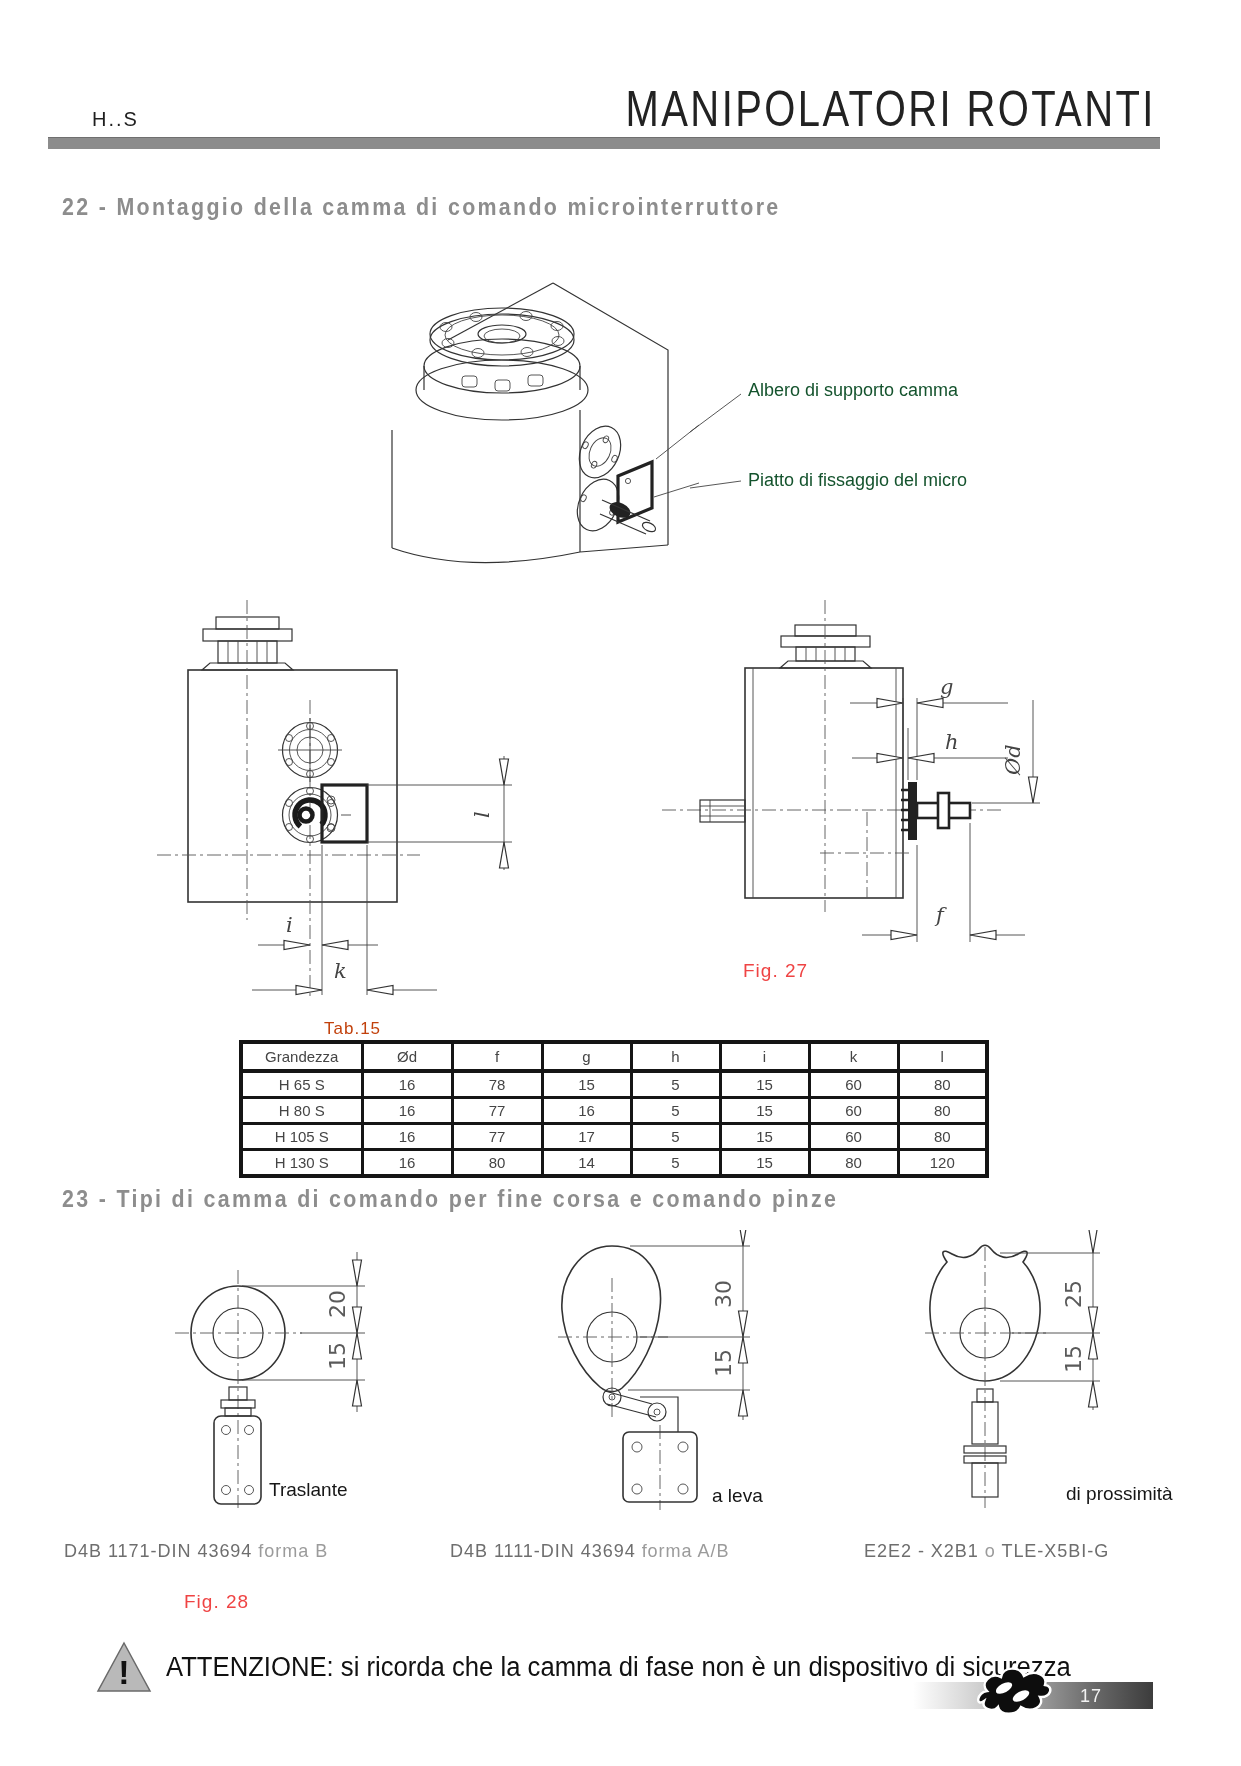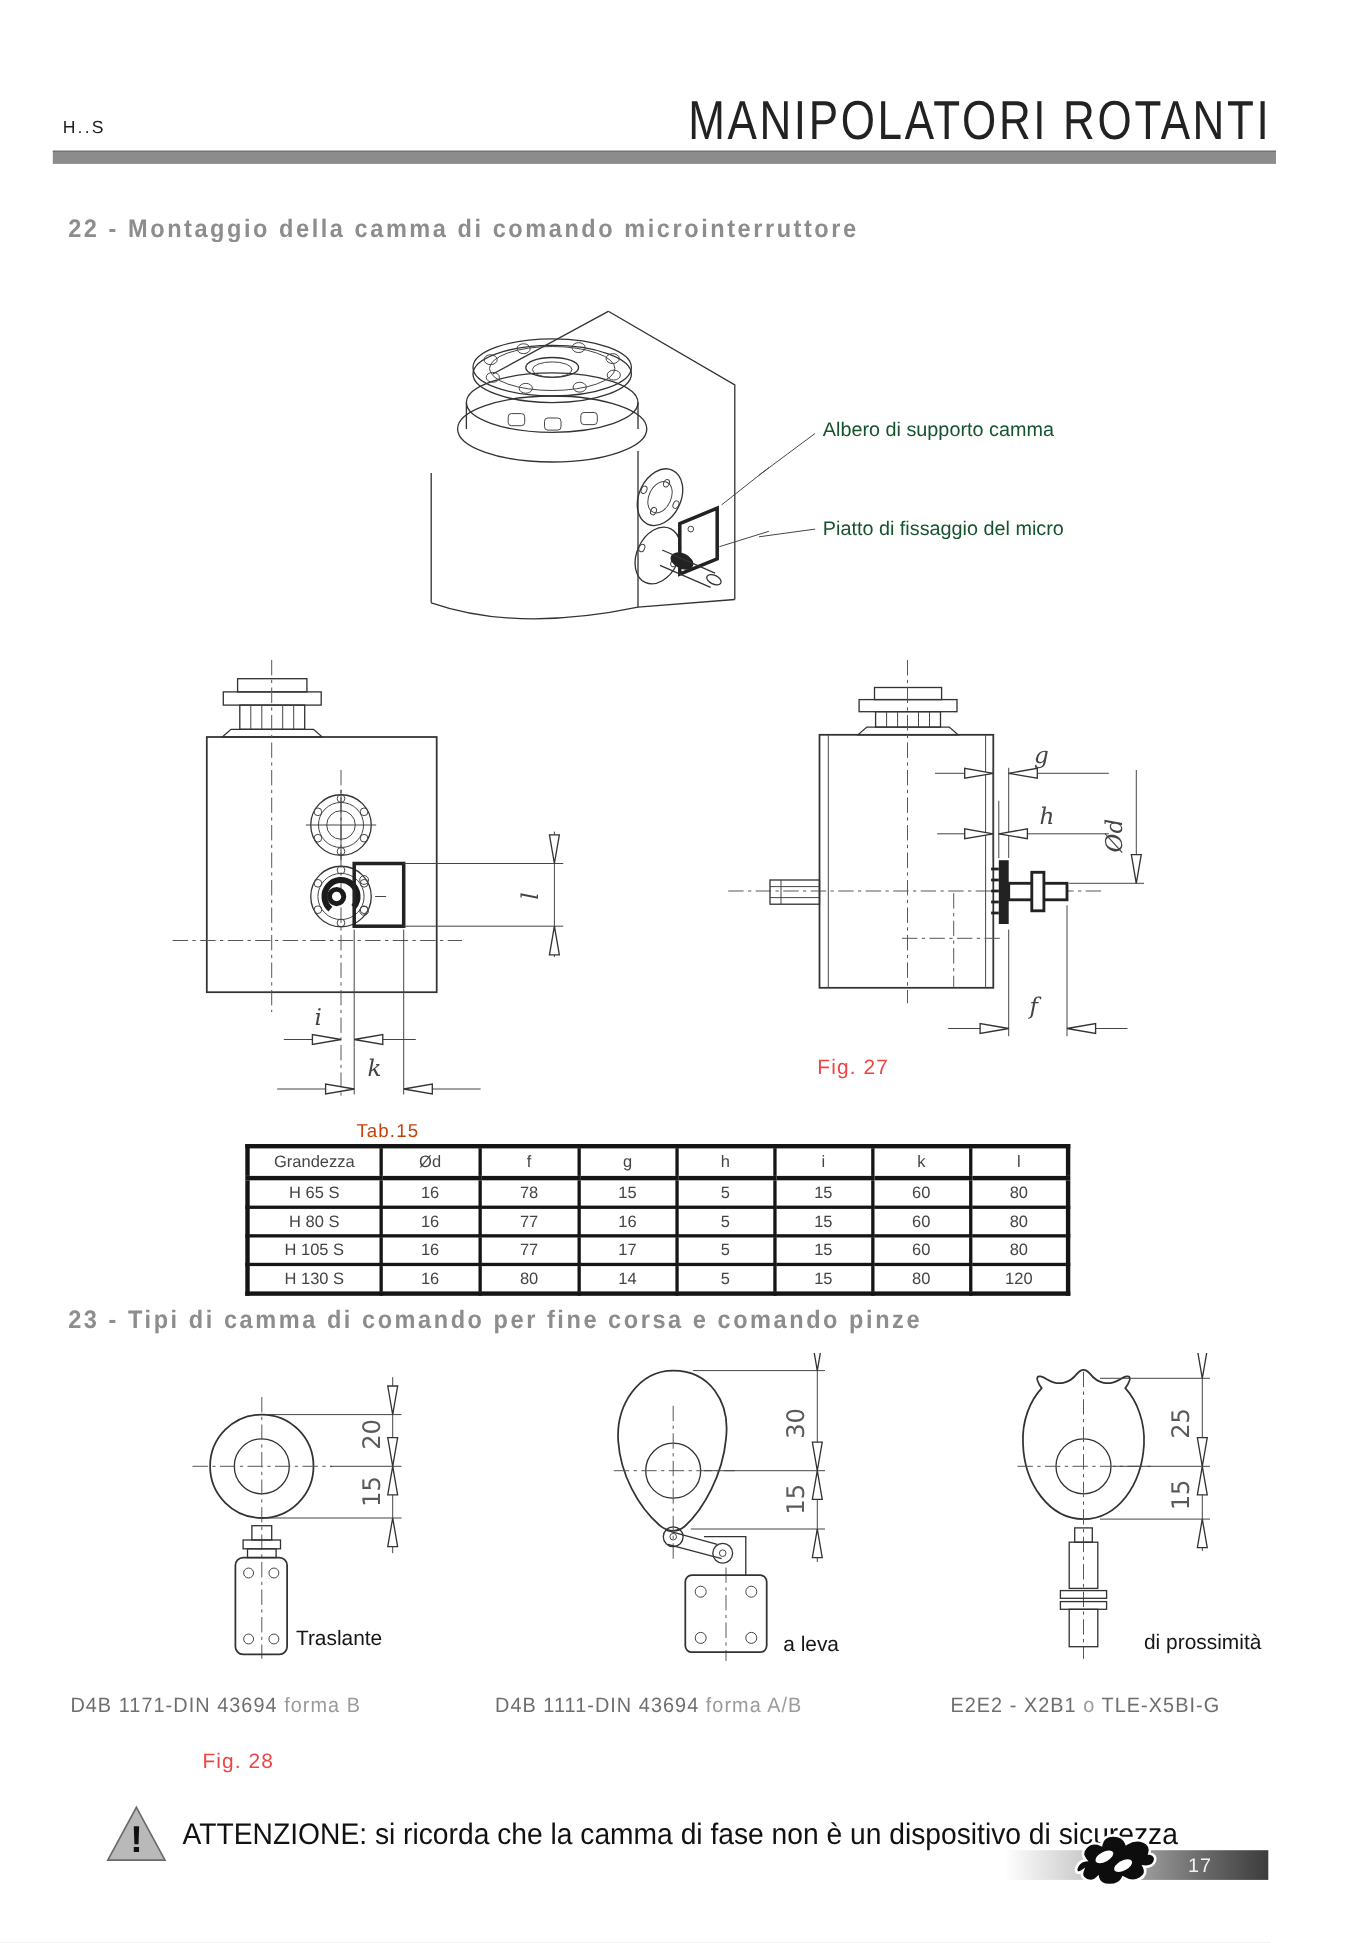--- a/index.html
+++ b/index.html
@@ -1,19 +1,19 @@
 <!DOCTYPE html>
 <html><head>
 <meta charset="utf-8">
 <style>
   html,body{margin:0;padding:0;background:#e8e8e8;}
   .page{position:relative;width:1241px;height:1766px;background:#ffffff;margin:0 auto;
         font-family:"Liberation Sans",sans-serif;color:#1a1a1a;overflow:hidden;}
   .abs{position:absolute;}
-  .model{font-size:16px;letter-spacing:2px;color:#1f1f1f;}
+  .model{font-size:20px;letter-spacing:2px;color:#1f1f1f;margin-left:35px;}
   .doctitle{font-size:50px;font-weight:400;letter-spacing:3px;color:#222;
             transform:scaleX(0.80);transform-origin:100% 50%;white-space:nowrap;}
   .rule{background:#8c8c8c;border-top:1px solid #6f6f6f;}
   .sechead{font-size:23px;font-weight:bold;letter-spacing:2.5px;color:#8d8d8d;white-space:nowrap;
            transform:scaleX(0.93);transform-origin:0 50%;}
   .bodytext{font-size:19px;color:#161616;white-space:nowrap;}
   .callout{font-size:18px;color:#14532d;white-space:nowrap;}
   .figcap{font-size:19px;color:#ef4444;letter-spacing:1px;white-space:nowrap;}
   .tabcap{font-size:17px;color:#c2410c;letter-spacing:1px;}
   table.dim{border-collapse:collapse;table-layout:fixed;width:746px;}
@@ -238,21 +238,21 @@
     <line class="thin" x1="862" y1="935" x2="917" y2="935"></line>
     <line class="thin" x1="970" y1="935" x2="1025" y2="935"></line>
     <use href="#arrowhead" transform="translate(917,935)"></use>
     <use href="#arrowhead" transform="translate(970,935) rotate(180)"></use>
     <text class="dimletter" x="936" y="922">f</text>
   </svg>
 
   <div class="abs figcap" style="left:743px;top:960px;">Fig. 27</div>
 
   <div class="abs tabcap" style="left:324px;top:1019px;">Tab.15</div>
-  <table class="dim abs" style="left:223px;top:1040px;">
+  <table class="dim abs" style="left:239px;top:1040px;">
     <colgroup>
       <col style="width:121px">
         <col style="width:90px">
         <col style="width:90px">
         <col style="width:89px">
       <col style="width:89px">
         <col style="width:89px">
         <col style="width:89px">
         <col style="width:89px">
     </colgroup>
@@ -381,21 +381,21 @@
     <use href="#arrowhead" transform="translate(1093,1253) rotate(90)"></use>
     <use href="#arrowhead" transform="translate(1093,1333) rotate(90)"></use>
     <use href="#arrowhead" transform="translate(1093,1333) rotate(-90)"></use>
     <use href="#arrowhead" transform="translate(1093,1381) rotate(-90)"></use>
     <text class="dimnum" transform="translate(1081,1308) rotate(-90)">25</text>
     <text class="dimnum" transform="translate(1081,1373) rotate(-90)">15</text>
   </svg>
 
   <div class="abs camlabel" style="left:269px;top:1479px;">Traslante</div>
   <div class="abs camlabel" style="left:712px;top:1485px;">a leva</div>
-  <div class="abs camlabel" style="left:1040px;top:1483px;">di prossimità</div>
+  <div class="abs camlabel" style="left:1066px;top:1483px;">di prossimità</div>
 
   <div class="abs codeline" style="left:64px;top:1540px;">
     <span>D4B 1171-DIN 43694</span>
     <span class="muted">forma B</span>
   </div>
   <div class="abs codeline" style="left:450px;top:1540px;">
     <span>D4B 1111-DIN 43694</span>
     <span class="muted">forma A/B</span>
   </div>
   <div class="abs codeline" style="left:864px;top:1540px;">

